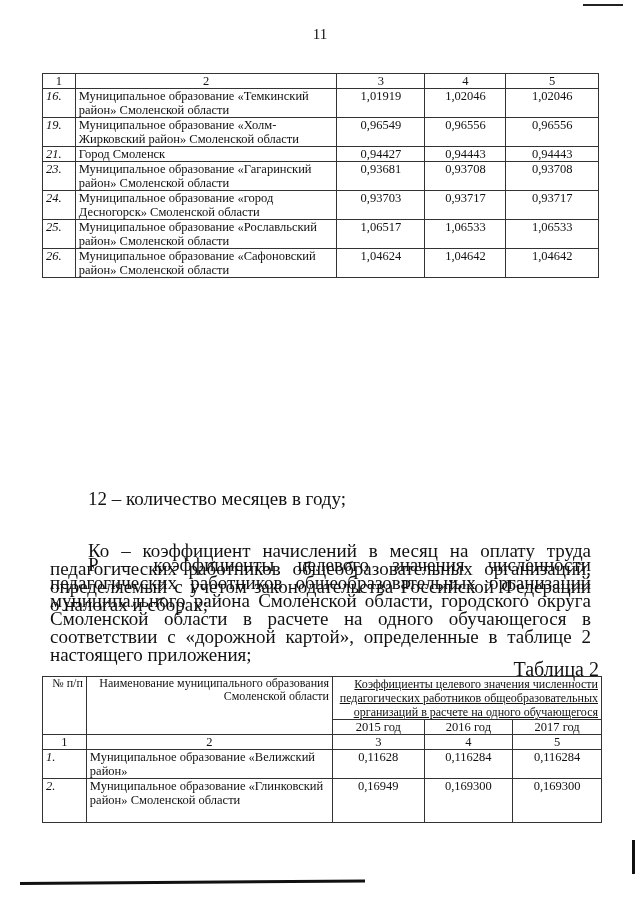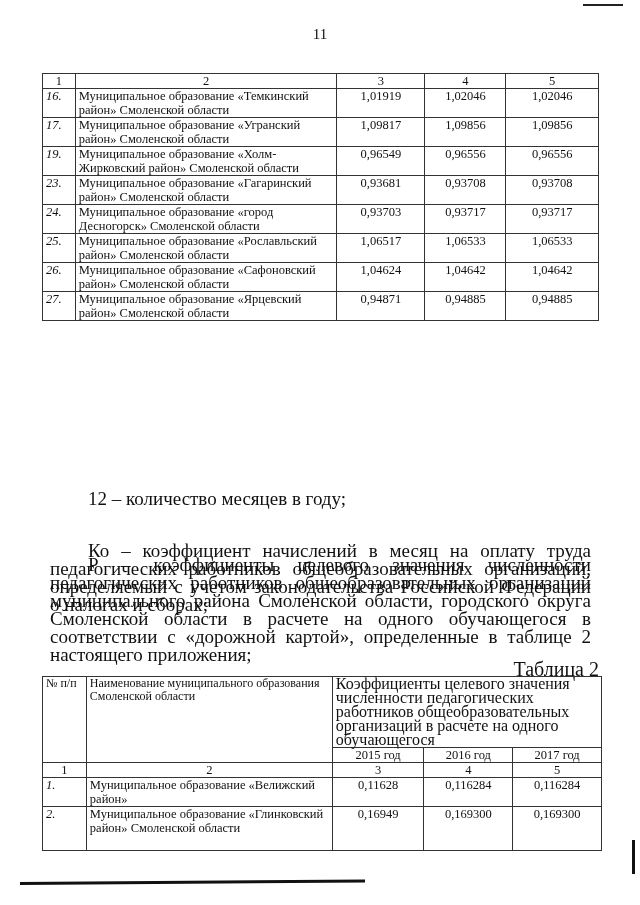--- a/index.html
+++ b/index.html
@@ -10,21 +10,21 @@
                    transform: rotate(-0.4deg); transform-origin: left center; }
     .right-mark { position: absolute; left: 632px; top: 840px; width: 3px; height: 34px; background: #111; }
     .page-num { position: absolute; left: 0; width: 640px; top: 26px; text-align: center; font-size: 15px; }
 
     table { border-collapse: collapse; position: absolute; font-size: 12.5px; line-height: 14px; }
     td, th { border: 1px solid #333; padding: 0 3px; vertical-align: top; font-weight: normal; }
     .t1 { left: 42px; top: 73px; width: 557px; }
     .t1 .c1 { width: 27px; } .t1 .c2 { width: 275px; } .t1 .c3 { width: 86px; } .t1 .c4 { width: 78px; } .t1 .c5 { width: 91px; }
     .num { text-align: left; padding-left: 3px; font-style: italic; }
     .val { text-align: center; }
-    .hdr { text-align: left; line-height: 13px; }
+    .hdr { text-align: right; line-height: 13px; }
 
     .para { position: absolute; left: 50px; width: 541px; font-size: 19px; line-height: 18px; text-align: justify; }
     .para .ind { display: inline-block; width: 38px; }
 
     .caption { position: absolute; left: 0; width: 599px; top: 658px; text-align: right; font-size: 20px; }
     .t2 { left: 42px; top: 676px; width: 560px; }
     .t2 .c1 { width: 40px; } .t2 .c2 { width: 258px; } .t2 .c3 { width: 90px; } .t2 .c4 { width: 86px; } .t2 .c5 { width: 86px; }
     .t2 .head td { font-size: 12px; line-height: 13px; }
   </style>
 </head>
@@ -45,32 +45,32 @@
   </thead>
   <tbody id="t1-body">
       <tr>
         <td class="num">16.</td>
         <td>Муниципальное образование «Темкинский район» Смоленской области</td>
         <td class="val">1,01919</td>
         <td class="val">1,02046</td>
         <td class="val">1,02046</td>
       </tr>
       <tr>
-        <td class="num">17.</td>
-        <td>Муниципальное образование «Угранский район» Смоленской области</td>
-        <td class="val">1,09817</td>
-        <td class="val">1,09856</td>
-        <td class="val">1,09856</td>
-      </tr>
-      <tr>
         <td class="num">19.</td>
         <td>Муниципальное образование «Холм-Жирковский район» Смоленской области</td>
         <td class="val">0,96549</td>
         <td class="val">0,96556</td>
         <td class="val">0,96556</td>
+      </tr>
+      <tr>
+        <td class="num">21.</td>
+        <td>Город Смоленск</td>
+        <td class="val">0,94427</td>
+        <td class="val">0,94443</td>
+        <td class="val">0,94443</td>
       </tr>
       <tr>
         <td class="num">23.</td>
         <td>Муниципальное образование «Гагаринский район» Смоленской области</td>
         <td class="val">0,93681</td>
         <td class="val">0,93708</td>
         <td class="val">0,93708</td>
       </tr>
       <tr>
         <td class="num">24.</td>
@@ -86,48 +86,41 @@
         <td class="val">1,06533</td>
         <td class="val">1,06533</td>
       </tr>
       <tr>
         <td class="num">26.</td>
         <td>Муниципальное образование «Сафоновский район» Смоленской области</td>
         <td class="val">1,04624</td>
         <td class="val">1,04642</td>
         <td class="val">1,04642</td>
       </tr>
-      <tr>
-        <td class="num">27.</td>
-        <td>Муниципальное образование «Ярцевский район» Смоленской области</td>
-        <td class="val">0,94871</td>
-        <td class="val">0,94885</td>
-        <td class="val">0,94885</td>
-      </tr>
     </tbody>
 </table>
 
 <div class="para" style="top:490px;">
   <span class="ind"></span><span>12  – количество месяцев в году;</span>
 </div>
 <div class="para" style="top:532px;margin-top:10px;">
   <span class="ind"></span><span>Ко – коэффициент начислений в месяц на оплату труда педагогических работников общеобразовательных организаций, определяемый с учетом законодательства Российской Федерации о налогах и сборах;</span>
 </div>
 <div class="para" style="top:556px;">
   <span class="ind"></span><span>P – коэффициенты целевого значения численности педагогических работников общеобразовательных организаций муниципального района Смоленской области, городского округа Смоленской области в расчете на одного обучающегося в соответствии с «дорожной картой», определенные в таблице 2 настоящего приложения;</span>
 </div>
 
 <div class="caption">Таблица 2</div>
 
 <table class="t2">
   <tbody>
     <tr class="head">
       <td class="c1 hdr" rowspan="2">№ п/п</td>
       <td class="c2 hdr" rowspan="2">Наименование муниципального образования Смоленской области</td>
-      <td class="hdr" colspan="3" style="font-size:16px;line-height:14px;">Коэффициенты целевого значения численности педагогических работников общеобразовательных организаций в расчете на одного обучающегося</td>
+      <td class="hdr" colspan="3" style="font-size:12px;line-height:14px;text-decoration:underline;">Коэффициенты целевого значения численности педагогических работников общеобразовательных организаций в расчете на одного обучающегося</td>
     </tr>
     <tr>
       <td class="c3 val">2015 год</td>
       <td class="c4 val">2016 год</td>
       <td class="c5 val">2017 год</td>
     </tr>
     <tr>
       <td class="val">1</td>
       <td class="val">2</td>
       <td class="val">3</td>

